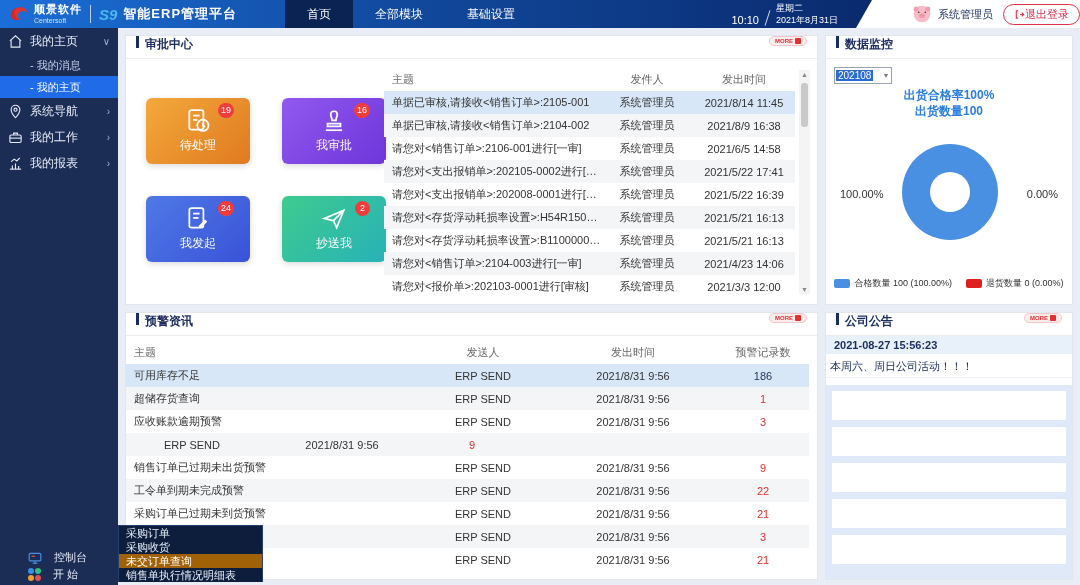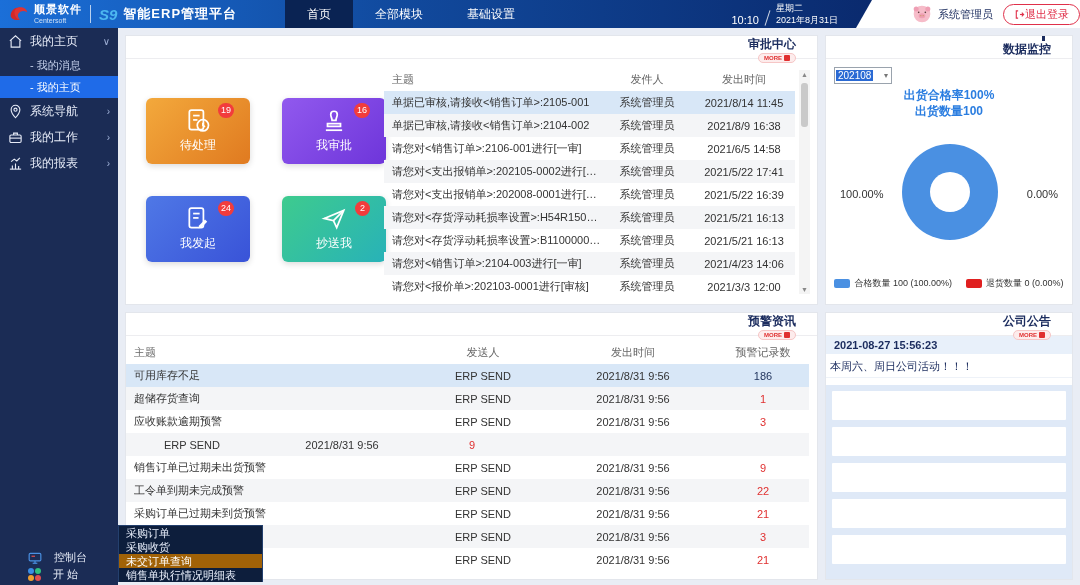--- a/index.html
+++ b/index.html
@@ -42,21 +42,21 @@
   .side-sub.selected { background:#1f6be8; color:#fff; }
   .side-bottom { position:absolute; left:0; bottom:2px; width:118px; }
   .side-bottom-row { display:flex; align-items:center; height:17px; padding-left:28px; font-size:11px; color:#e6ebf7; cursor:pointer; }
   .side-bottom-row svg { width:14px; height:14px; margin-right:12px; }
   .dots { display:inline-grid; grid-template-columns:6px 6px; grid-gap:1px; margin-right:12px; }
   .dots i { width:6px; height:6px; border-radius:50%; }
 
   
   .main { position:absolute; left:118px; top:28px; width:962px; height:557px; background:#e9edf5; }
   .panel { position:absolute; background:#fff; border:1px solid #e3e6ec; }
-  .panel-title { display:flex; align-items:flex-end; height:23px; padding:0 21px; border-bottom:1px solid #ededf0;flex-direction:column; }
+  .panel-title { display:flex; align-items:flex-start; height:23px; padding:0 10px; border-bottom:1px solid #ededf0; }
   .tbar { width:3px; height:12px; background:#1b2c5e; margin-right:6px; }
   .ptext { font-size:12px; font-weight:bold; color:#1b2c5e; }
   .more { margin-left:auto; display:flex; align-items:center; gap:2px; background:#fdecec; border:1px solid #f6c6c6;
     border-radius:7px; padding:1px 5px; font-size:6px; color:#e03030; font-weight:bold; cursor:pointer; }
   .more-sq { width:6px; height:6px; background:#e03030; border-radius:1px; }
 
   #panel-approval { left:7px; top:7px; width:693px; height:270px; }
   #panel-monitor  { left:707px; top:7px; width:248px; height:270px; }
   #panel-alerts   { left:7px; top:284px; width:693px; height:268px; }
   #panel-announce { left:707px; top:284px; width:248px; height:268px; }

